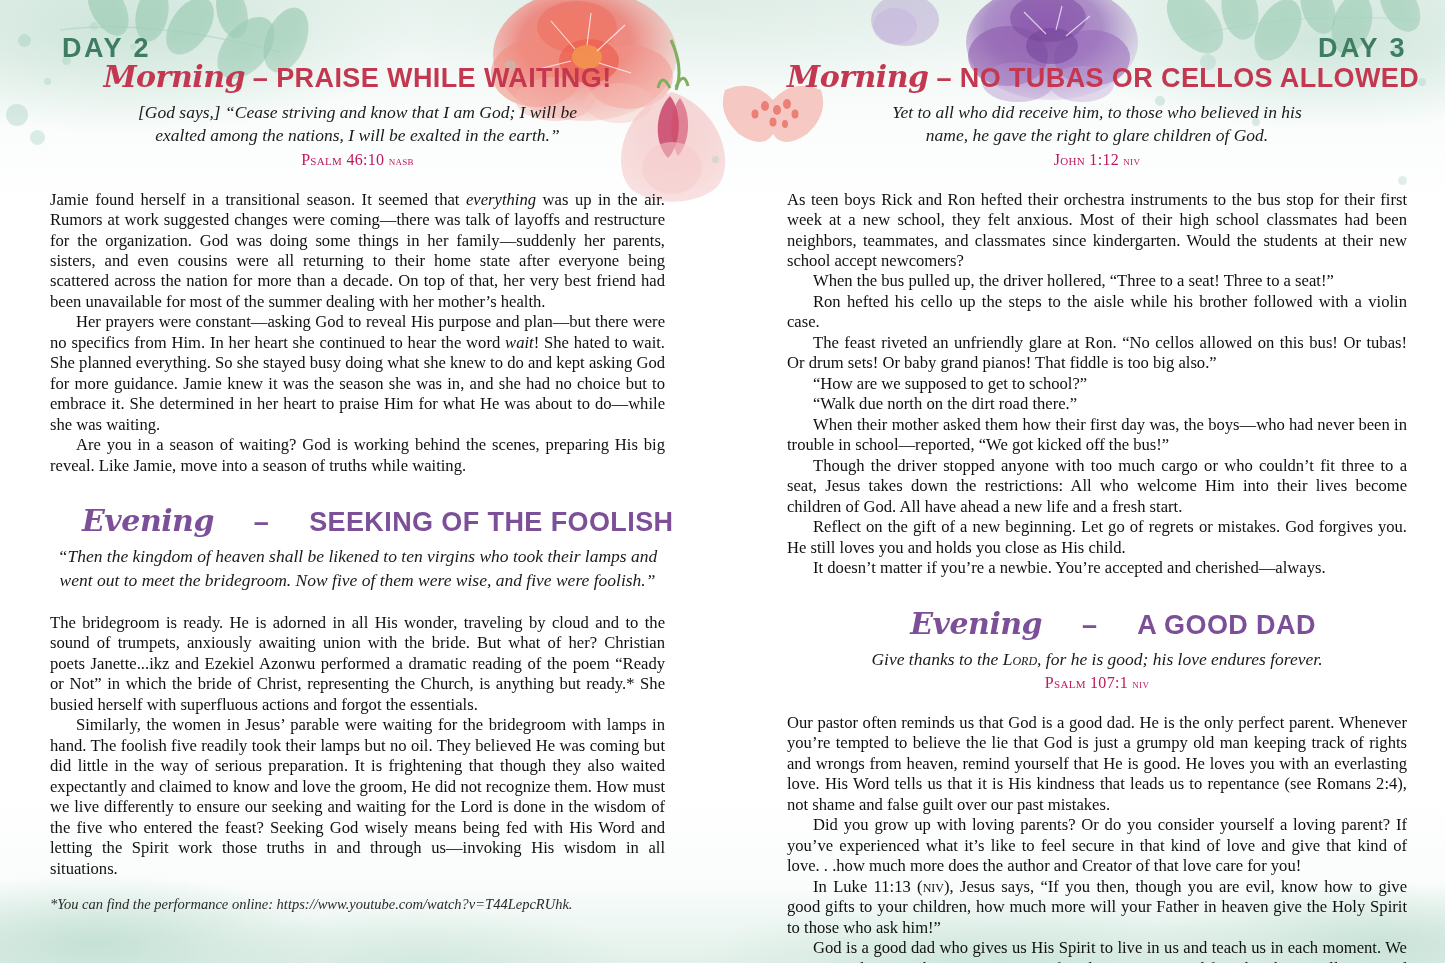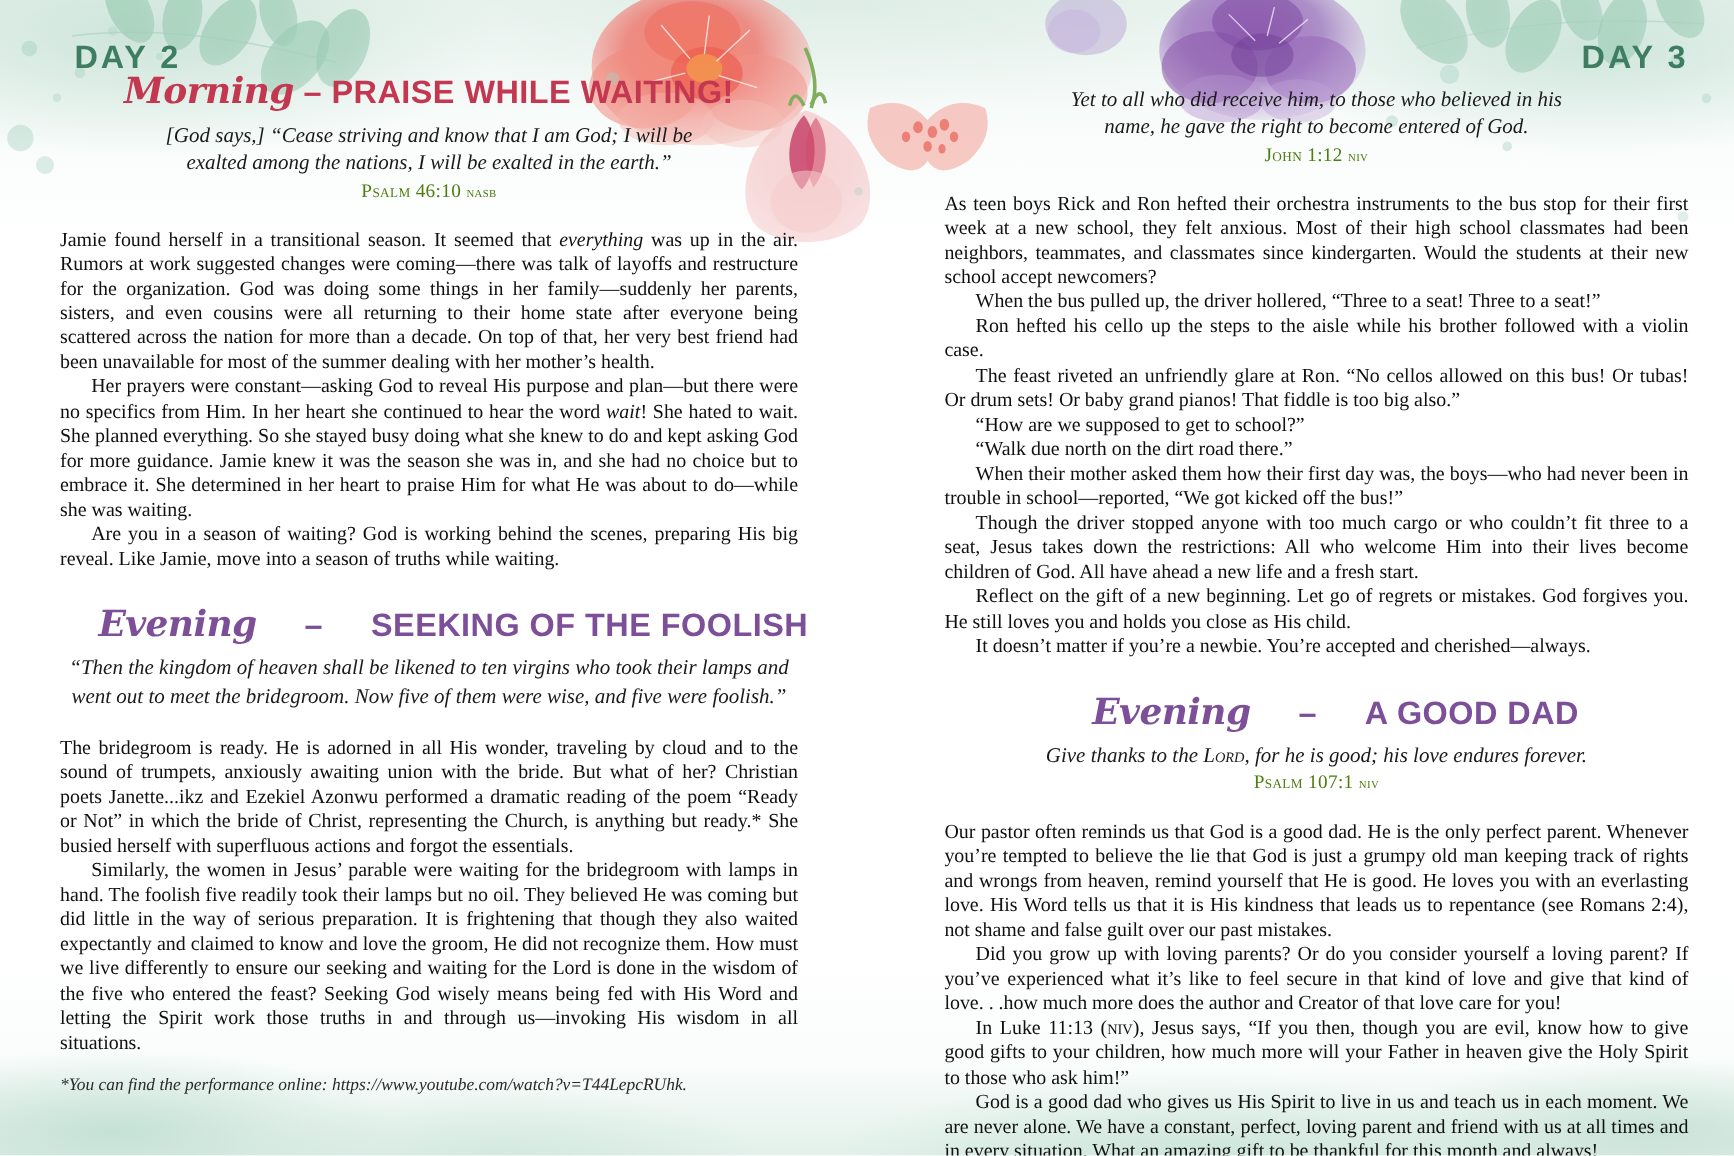--- a/index.html
+++ b/index.html
@@ -65,21 +65,21 @@
   .h-morning .script,.h-morning .caps{color:#c33850;}
   .h-evening .script,.h-evening .caps{color:#7c4f98;margin-left:32px;}
 
   .verse{
     text-align:center;font-style:italic;font-size:17.5px;
     line-height:1.33;color:#1a1a1a;margin:9px 0 0 0;
     font-family:"Liberation Serif",serif;
   }
   .verse .sc{font-variant:small-caps;}
   .ref{
-    text-align:center;font-size:16px;color:#4d7c0f;
+    text-align:center;font-size:16px;color:#be185d;
     margin:3px 0 0 0;font-variant:small-caps;letter-spacing:.3px;
     font-family:"Liberation Serif",serif;
   }
   .ref .ver{font-size:13px;}
 
   p.body{
     margin:0;font-size:16.6px;line-height:1.235;
     text-align:justify;color:#101010;
     font-family:"Liberation Serif",serif;
     -webkit-hyphens:none;hyphens:none;
@@ -263,24 +263,27 @@
     <div class="blockgap"></div>
 
     <p class="body">The bridegroom is ready. He is adorned in all His wonder, traveling by cloud and to the sound of trumpets, anxiously awaiting union with the bride. But what of her? Christian poets Janette...ikz and Ezekiel Azonwu performed a dramatic reading of the poem “Ready or Not” in which the bride of Christ, representing the Church, is anything but ready.* She busied herself with superfluous actions and forgot the essentials.</p>
     <p class="body ind">Similarly, the women in Jesus’ parable were waiting for the bridegroom with lamps in hand. The foolish five readily took their lamps but no oil. They believed He was coming but did little in the way of serious preparation. It is frightening that though they also waited expectantly and claimed to know and love the groom, He did not recognize them. How must we live differently to ensure our seeking and waiting for the Lord is done in the wisdom of the five who entered the feast? Seeking God wisely means being fed with His Word and letting the Spirit work those truths in and through us—invoking His wisdom in all situations.</p>
 
     <p class="footnote">*You can find the performance online: https://www.youtube.com/watch?v=T44LepcRUhk.</p>
   </div>
 
   <div class="col col-right" style="top:62px;">
 
+    <div class="heading h-morning">
+      <span class="script">Morning</span><span class="caps"> <span>–</span> </span><span class="caps">NO TUBAS OR CELLOS ALLOWED</span>
+    </div>
 
     <p class="verse">
       <span>Yet to all who did receive him, to those who believed in his</span><br>
-      <span>name, he gave the right to become entered of God.</span>
+      <span>name, he gave the right to glare children of God.</span>
     </p>
     <p class="ref">
       <span>John 1:12</span>
       <span class="ver">niv</span>
     </p>
 
     <div class="blockgap"></div>
 
     <p class="body">As teen boys Rick and Ron hefted their orchestra instruments to the bus stop for their first week at a new school, they felt anxious. Most of their high school classmates had been neighbors, teammates, and classmates since kindergarten. Would the students at their new school accept newcomers?</p>
     <p class="body ind">When the bus pulled up, the driver hollered, “Three to a seat! Three to a seat!”</p>

